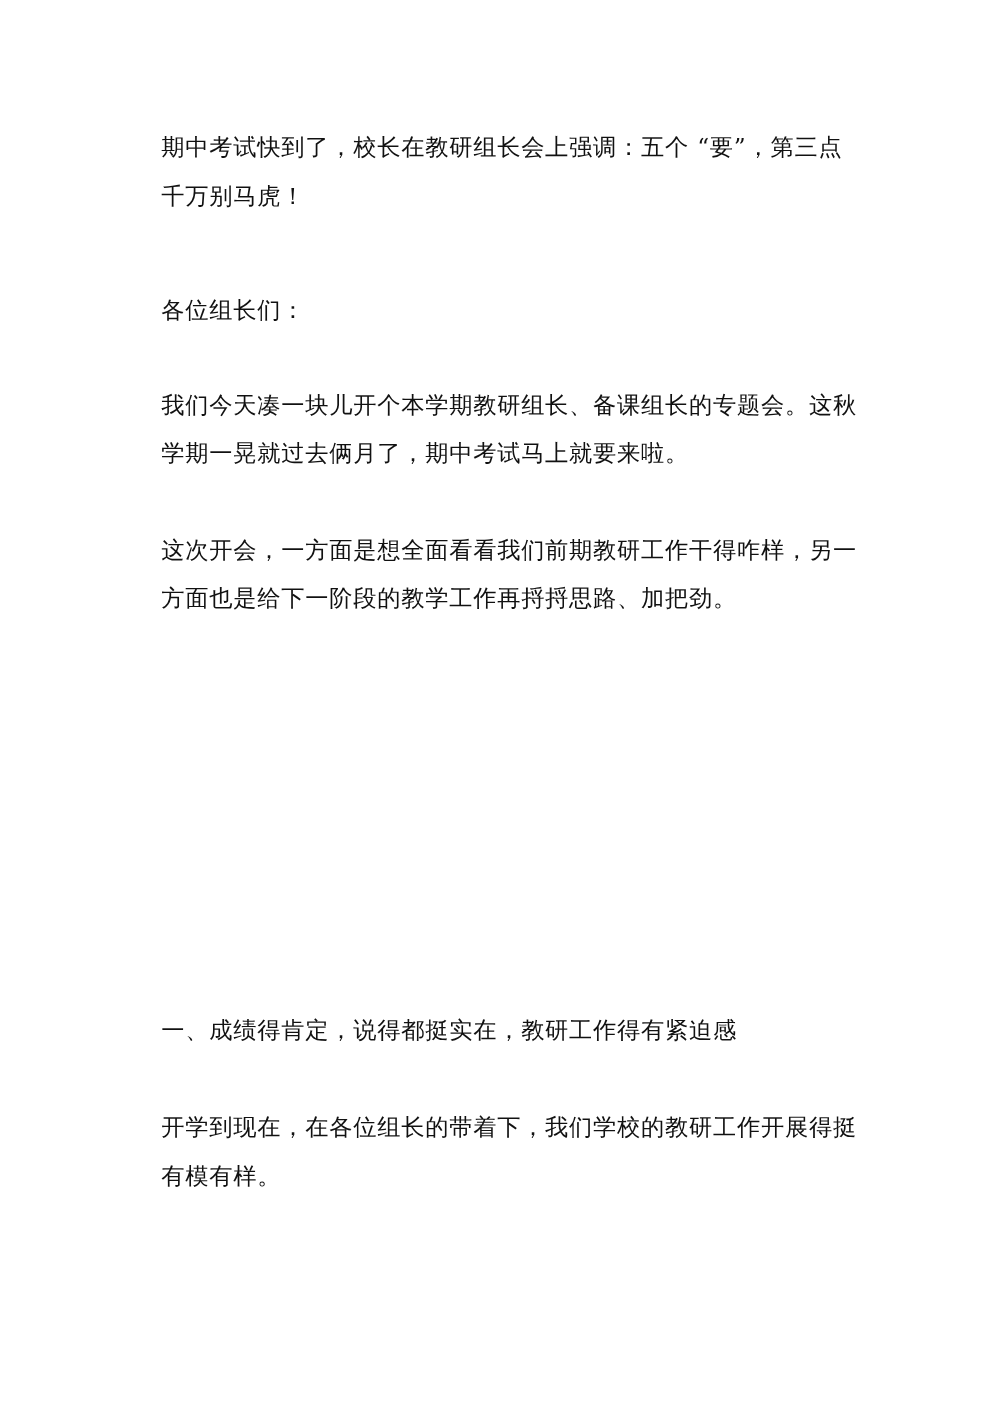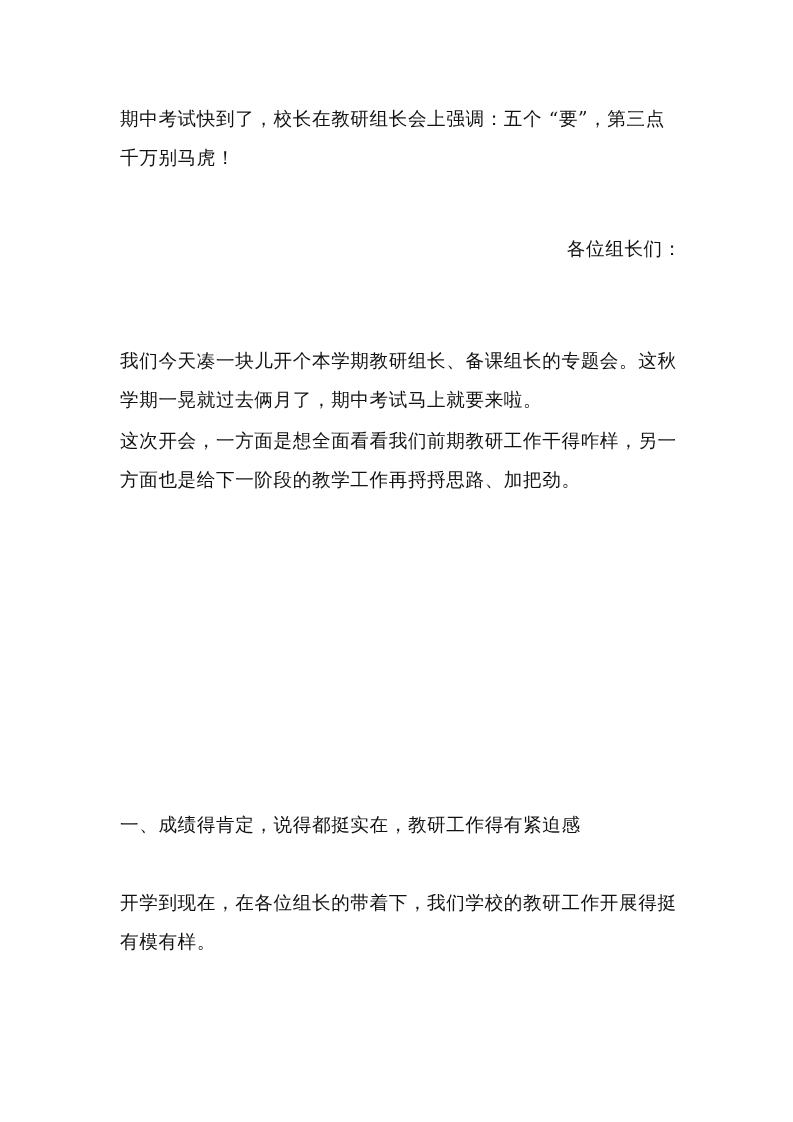--- a/index.html
+++ b/index.html
@@ -10,21 +10,21 @@
     body {
       width: 793px;
       height: 1122px;
       position: relative;
       overflow: hidden;
       font-family: "DejaVu Serif", "Liberation Serif", serif;
       color: #111111;
     }
     .page {
       position: absolute;
-      left: 3px; top: 0;
+      left: 12px; top: 0;
       width: 653px;
       height: 1122px;
       background: #ffffff;
       border-radius: 19px;
     }
     .para {
       position: absolute;
       left: 117px;
       width: 562px;
       font-size: 18.6px;
@@ -33,18 +33,18 @@
       white-space: normal;
       word-break: break-all;
       margin: 0;
     }
   </style>
 </head>
 <body>
 
 <div class="page">
   <p class="para" style="top:100px;">期中考试快到了，校长在教研组长会上强调：五个 “要”，第三点千万别马虎！</p>
-  <p class="para" style="top:230px;text-align:right;">各位组长们：</p>
-  <p class="para" style="top:306px;margin-top:36px;">我们今天凑一块儿开个本学期教研组长、备课组长的专题会。这秋学期一晃就过去俩月了，期中考试马上就要来啦。</p>
+  <p class="para" style="top:230px;">各位组长们：</p>
+  <p class="para" style="top:306px;">我们今天凑一块儿开个本学期教研组长、备课组长的专题会。这秋学期一晃就过去俩月了，期中考试马上就要来啦。</p>
   <p class="para" style="top:422px;">这次开会，一方面是想全面看看我们前期教研工作干得咋样，另一方面也是给下一阶段的教学工作再捋捋思路、加把劲。</p>
   <p class="para" style="top:806px;">一、成绩得肯定，说得都挺实在，教研工作得有紧迫感</p>
   <p class="para" style="top:884px;">开学到现在，在各位组长的带着下，我们学校的教研工作开展得挺有模有样。</p>
 </div>
 
 </body></html>

